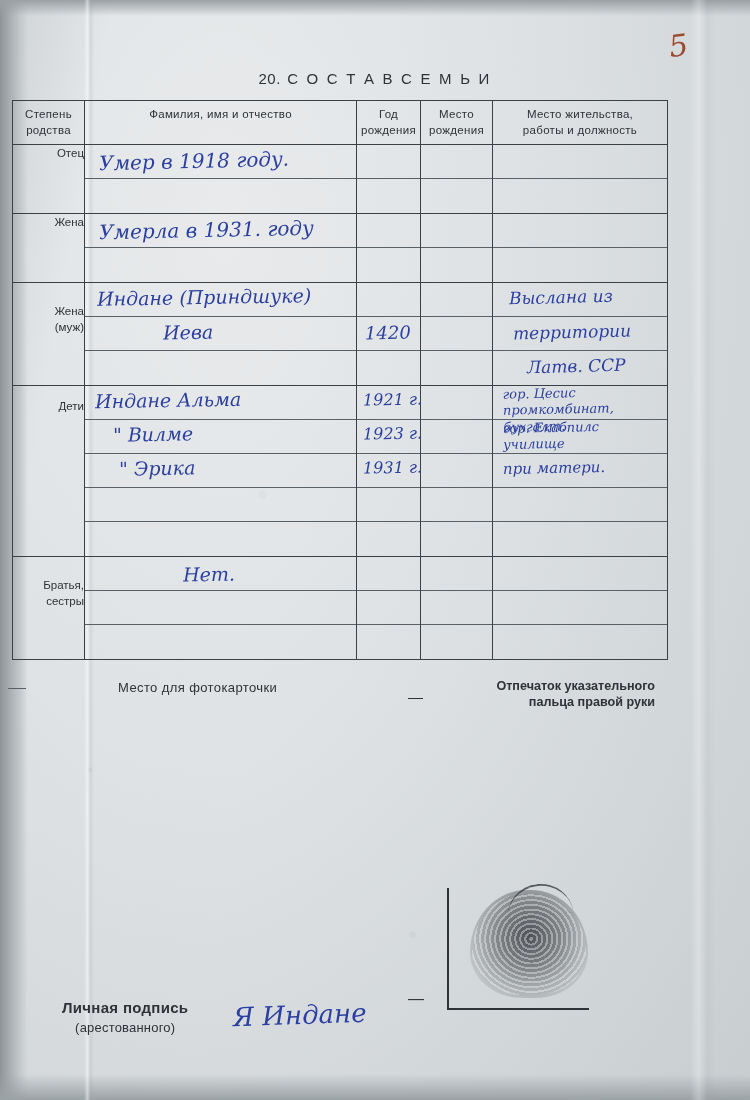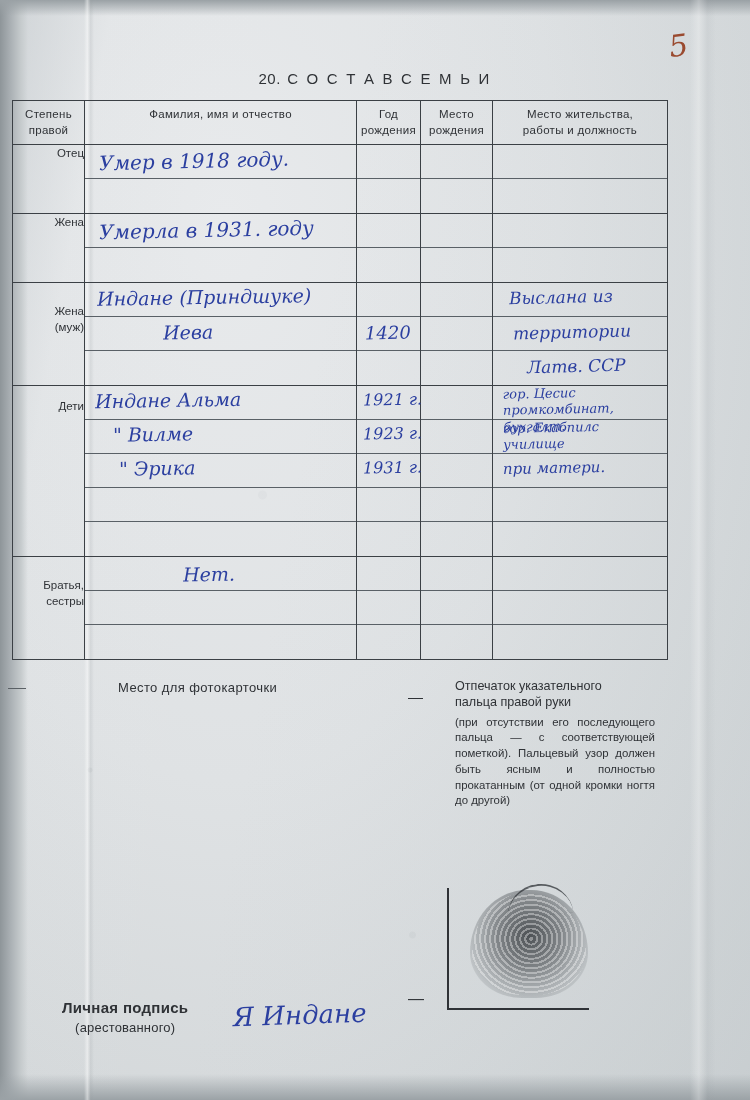--- a/index.html
+++ b/index.html
@@ -164,22 +164,22 @@
   .finger-block {
     position: absolute;
     left: 455px;
     top: 678px;
     width: 200px;
     font-size: 11.6px;
     line-height: 1.38;
     color: #2f3236;
   }
   .finger-block .head {
-    font-weight: normal;
-    text-align: left;
+    font-weight: bold;
+    text-align: right;
     font-size: 12.6px;
     line-height: 1.3;
     margin-bottom: 4px;
   }
   .finger-block .body {
     text-align: justify;
     font-size: 11.4px;
   }
 
   
@@ -289,21 +289,21 @@
       <colgroup>
         <col class="col-rel">
           <col class="col-fio">
           <col class="col-year">
           <col class="col-place">
           <col class="col-addr">
       </colgroup>
       <thead>
         <tr>
           <th style="white-space:pre-line;"><span>Степень
-правой</span></th>
+родства</span></th>
           <th class="c-fio"><span>Фамилия, имя и отчество</span></th>
           <th style="white-space:pre-line;"><span>Год
 рождения</span></th>
           <th style="white-space:pre-line;"><span>Место
 рождения</span></th>
           <th style="white-space:pre-line;"><span>Место жительства,
 работы и должность</span></th>
         </tr>
       </thead>
       <tbody>
@@ -513,21 +513,20 @@
   </div>
 
   <div class="left-tick"></div>
 
   <div class="photo-label">Место для фотокарточки</div>
   <div class="dash-mark" style="left:408px; top:688px;">—</div>
 
   <div class="finger-block">
     <div class="head" style="white-space:pre-line;">Отпечаток указательного
 пальца правой руки</div>
-    <div class="body">(при отсутствии его последующего пальца — с соответствующей пометкой). Пальцевый узор должен быть ясным и полностью прокатанным (от одной кромки ногтя до другой)</div>
   </div>
 
   <div class="fp-box"></div>
   <div class="fp-mark"></div>
   <div class="fp-ridges"></div>
   <div class="fp-swish"></div>
 
   <div class="sign-label">
     <span class="bold">Личная подпись</span>
     <span class="sub">(арестованного)</span>

